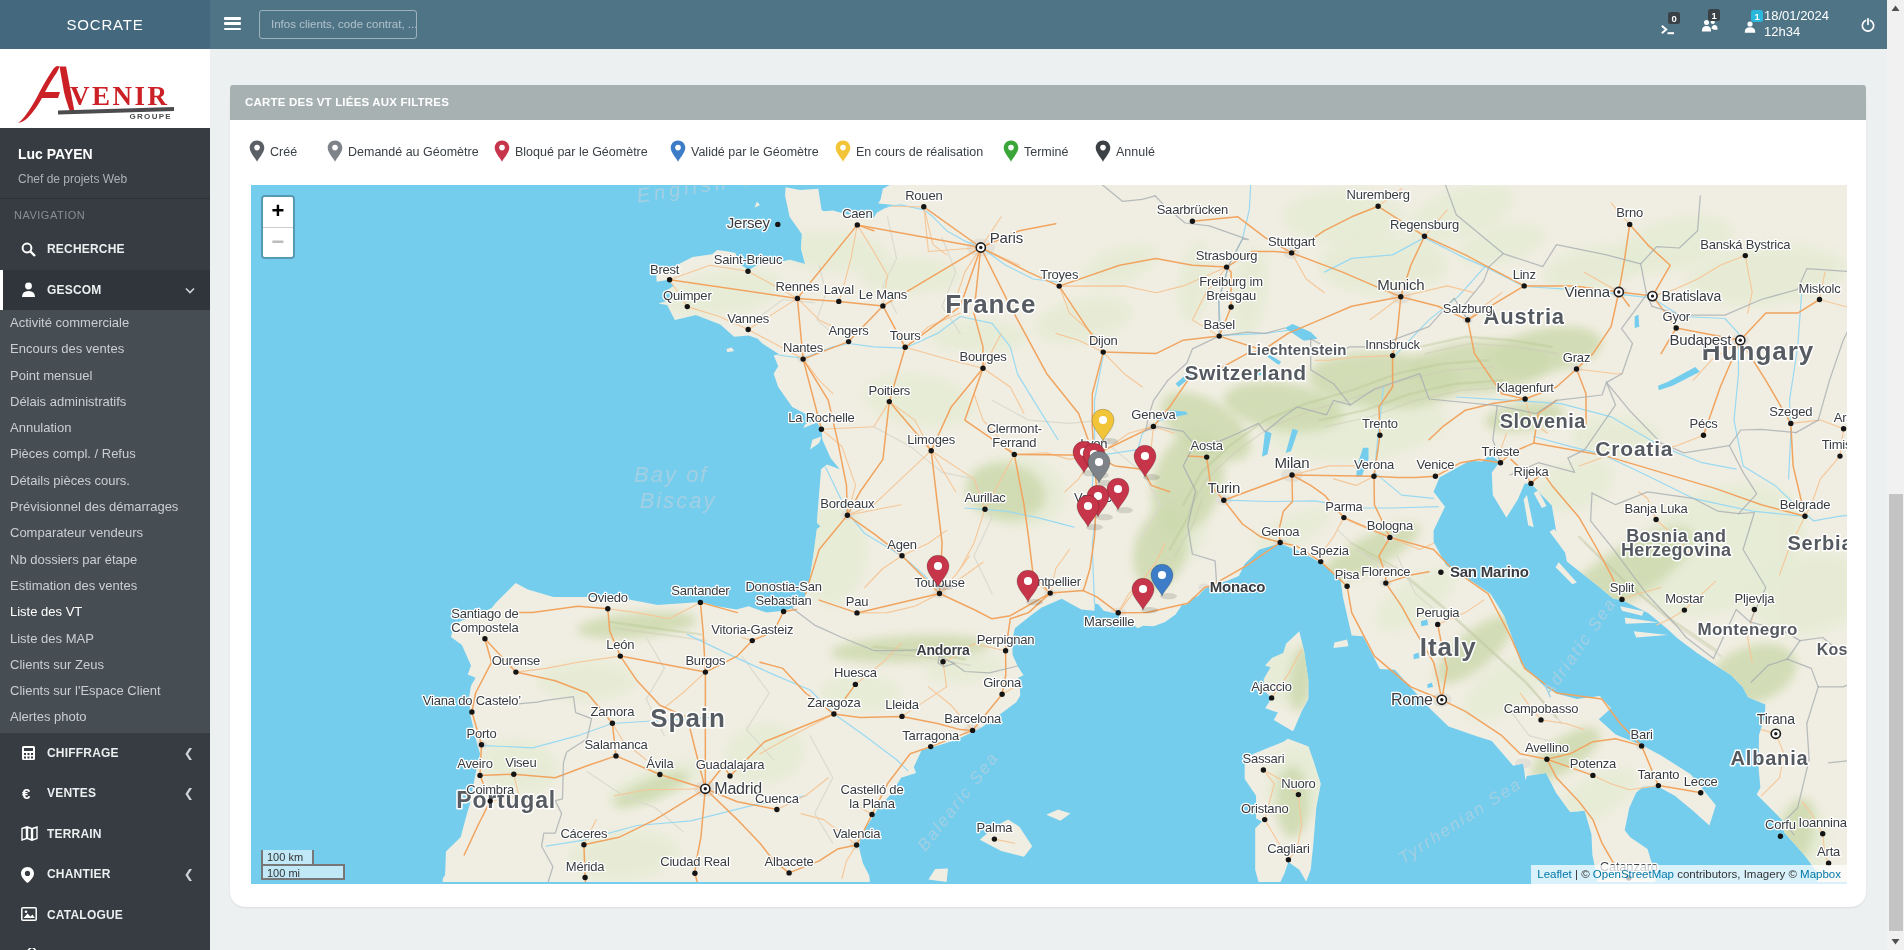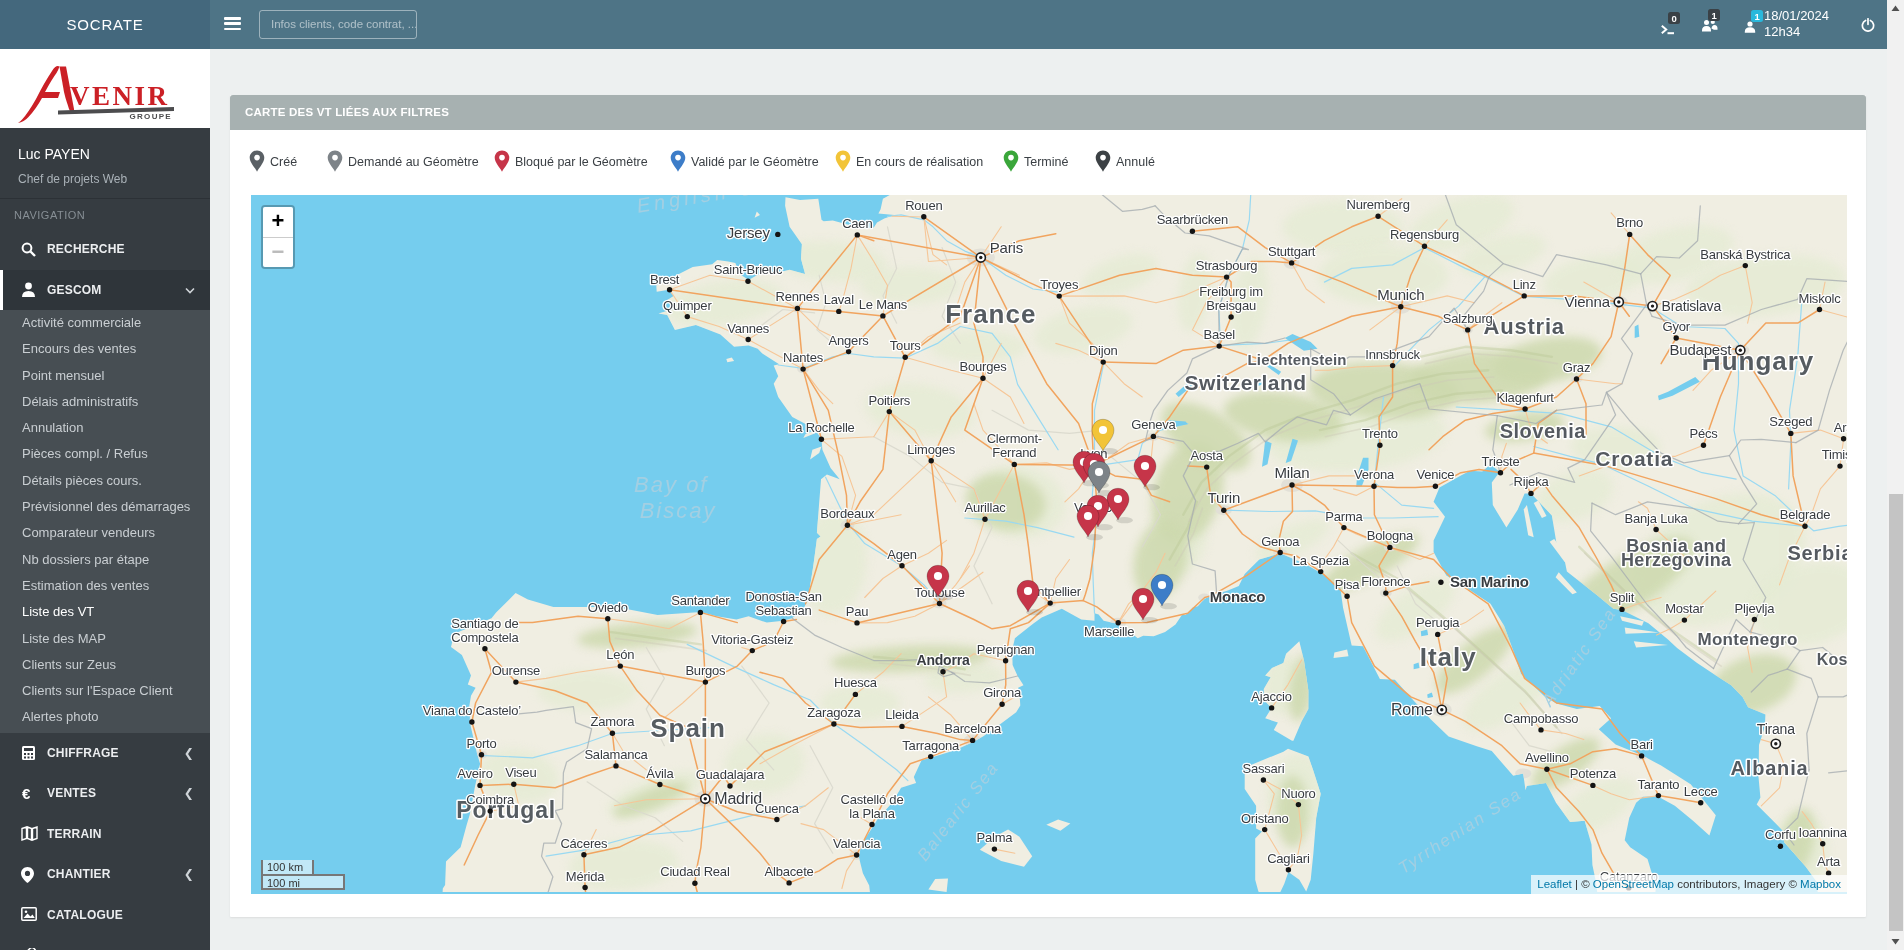--- a/index.html
+++ b/index.html
@@ -11,33 +11,33 @@
 .searchbox{position:absolute;left:259px;top:10px;width:158px;height:29px;border:1px solid rgba(255,255,255,0.45);
   border-radius:3px;color:rgba(255,255,255,0.55);font-size:11.5px;line-height:27px;padding-left:11px;white-space:nowrap;overflow:hidden}
 .tb-ico{position:absolute;top:14px;color:#fff}
 .badge{position:absolute;font-size:10px;font-weight:bold;color:#fff;background:#3a4146;border-radius:2.5px;
   padding:0.5px 3.5px;top:-9px;left:7px;line-height:11px;font-size:9.5px}
 .badge.cyan{background:#29b8dc}
 .tb-date{position:absolute;left:1764px;top:8px;width:74px;color:#fff;font-size:13px;text-align:left;line-height:16px}
 .sidebar{position:absolute;left:0;top:49px;width:210px;height:901px;background:#363c41;z-index:20}
 .logo{height:79px;background:#fff;position:relative}
 .userbox{padding:18px 18px 12px 18px;border-bottom:1px solid #2c3136}
-.userbox .n{color:#fff;font-size:14px;font-weight:normal}
+.userbox .n{color:#fff;font-size:14px;font-weight:bold}
 .userbox .r{color:#aab2b8;font-size:12px;margin-top:10px}
 .navlbl{color:#878f95;font-size:11px;font-weight:normal;letter-spacing:0.5px;padding:10px 14px 8px 14px}
 .mi{position:relative;height:40.5px;line-height:40.5px;color:#eceef0;font-size:12px;font-weight:bold;padding-left:47px;letter-spacing:0.2px}
 .mi svg{position:absolute;left:21px;top:12.5px}
 .mi .chev{position:absolute;right:16px;top:0;font-size:12px;color:#cfd4d8;font-weight:normal}
 .mi.active{background:#2f353a;border-left:3px solid #fff;padding-left:44px}
 .mi.active svg{left:18px}
 .sub{padding:0 0 2px 0;background:#474e53}
-.sub div{height:26.3px;line-height:26.3px;padding-left:22px;color:#c9ced2;font-size:13px}
+.sub div{height:26.3px;line-height:26.3px;padding-left:10px;color:#c9ced2;font-size:13px}
 .sub div.on{color:#fff}
 .content{position:absolute;left:210px;top:49px;width:1677px;height:901px;background:#edf0f0}
-.panel{position:absolute;left:20px;top:46px;width:1636px;height:822px;background:#fff;border-radius:1px;
+.panel{position:absolute;left:20px;top:36px;width:1636px;height:822px;background:#fff;border-radius:15px;
   box-shadow:0 1px 2px rgba(0,0,0,0.08)}
 .phead{height:35px;background:#a7b1b1;border-radius:3px 3px 0 0;color:#fff;font-weight:bold;font-size:11.5px;
   line-height:35px;padding-left:15px;letter-spacing:0.2px}
 .legend{position:absolute;left:0;top:35px;width:100%;height:65px;background:#fff}
 .leg-item{position:absolute;top:20px;height:30px}
 .leg-item .lbl{position:absolute;left:21px;top:5px;font-size:12.5px;color:#3b4045;white-space:nowrap}
 .mapwrap{position:absolute;left:21px;top:100px;width:1596px;height:699px;background:#75cdee;overflow:hidden}
 .zoomctl{position:absolute;left:10px;top:10px;width:34px;border:2px solid rgba(0,0,0,0.25);border-radius:4px;z-index:10}
 .zoomctl .zi{width:30px;height:30px;background:#fff;text-align:center;font-size:22px;line-height:28px;color:#000;font-weight:bold}
 .zoomctl .zi.out{border-top:1px solid #ccc;color:#bbb;border-radius:0 0 2px 2px}

